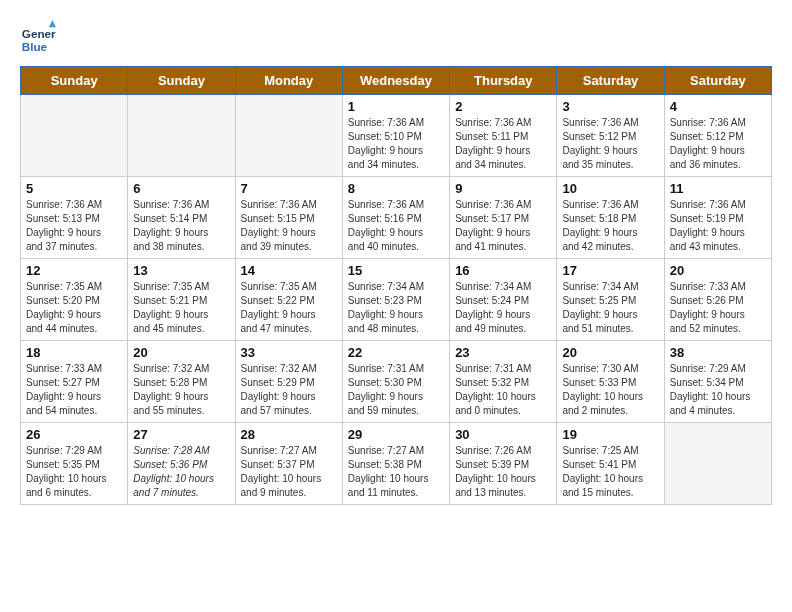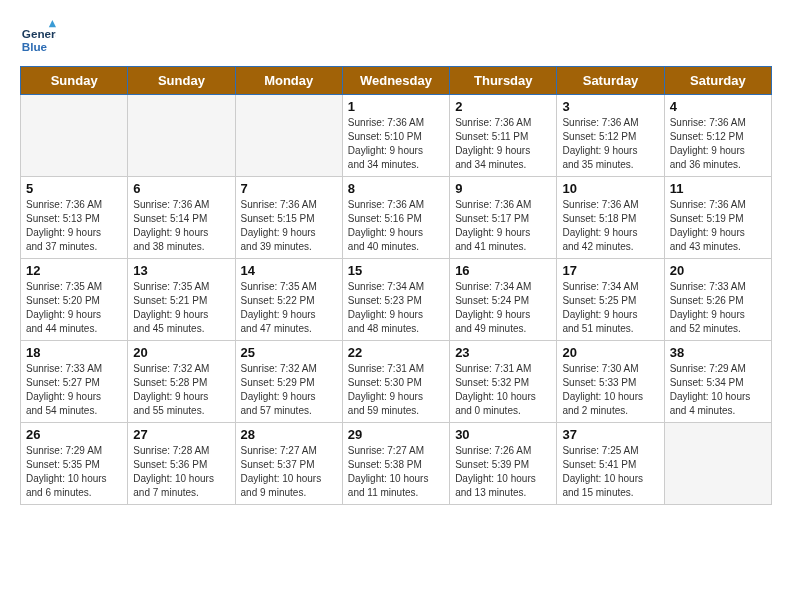--- a/index.html
+++ b/index.html
@@ -259,21 +259,21 @@
 and 54 minutes.</div>
         </td>
         <td>
           <div class="day-number">20</div>
           <div class="day-info" style="white-space: pre-line;">Sunrise: 7:32 AM
 Sunset: 5:28 PM
 Daylight: 9 hours
 and 55 minutes.</div>
         </td>
         <td>
-          <div class="day-number">25</div>
+          <div class="day-number">33</div>
           <div class="day-info" style="white-space: pre-line;">Sunrise: 7:32 AM
 Sunset: 5:29 PM
 Daylight: 9 hours
 and 57 minutes.</div>
         </td>
         <td>
           <div class="day-number">22</div>
           <div class="day-info" style="white-space: pre-line;">Sunrise: 7:31 AM
 Sunset: 5:30 PM
 Daylight: 9 hours
@@ -304,21 +304,21 @@
       <tr>
         <td>
           <div class="day-number">26</div>
           <div class="day-info" style="white-space: pre-line;">Sunrise: 7:29 AM
 Sunset: 5:35 PM
 Daylight: 10 hours
 and 6 minutes.</div>
         </td>
         <td>
           <div class="day-number">27</div>
-          <div class="day-info" style="white-space: pre-line;">Sunrise: 7:28 AM
+          <div class="day-info" style="white-space: pre-line; font-style: italic;">Sunrise: 7:28 AM
 Sunset: 5:36 PM
 Daylight: 10 hours
 and 7 minutes.</div>
         </td>
         <td>
           <div class="day-number">28</div>
           <div class="day-info" style="white-space: pre-line;">Sunrise: 7:27 AM
 Sunset: 5:37 PM
 Daylight: 10 hours
 and 9 minutes.</div>
@@ -331,21 +331,21 @@
 and 11 minutes.</div>
         </td>
         <td>
           <div class="day-number">30</div>
           <div class="day-info" style="white-space: pre-line;">Sunrise: 7:26 AM
 Sunset: 5:39 PM
 Daylight: 10 hours
 and 13 minutes.</div>
         </td>
         <td>
-          <div class="day-number">37</div>
+          <div class="day-number">19</div>
           <div class="day-info" style="white-space: pre-line;">Sunrise: 7:25 AM
 Sunset: 5:41 PM
 Daylight: 10 hours
 and 15 minutes.</div>
         </td>
         <td class="empty"></td>
       </tr>
     </tbody>
 </table>
 

